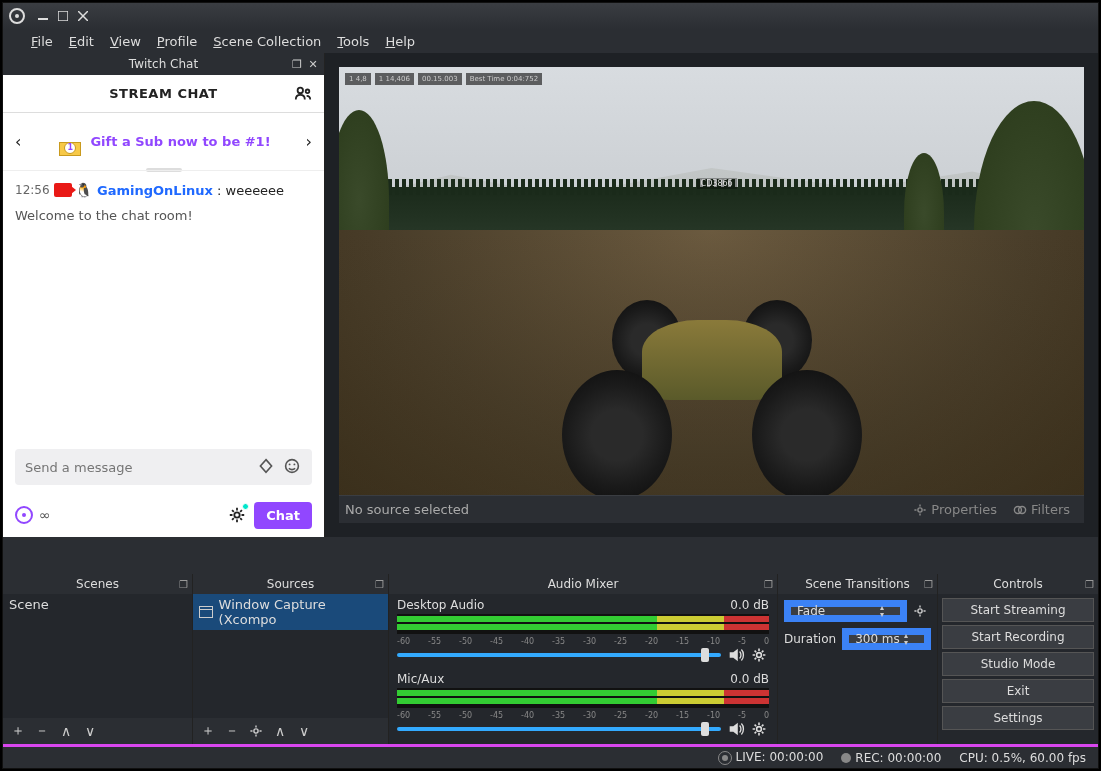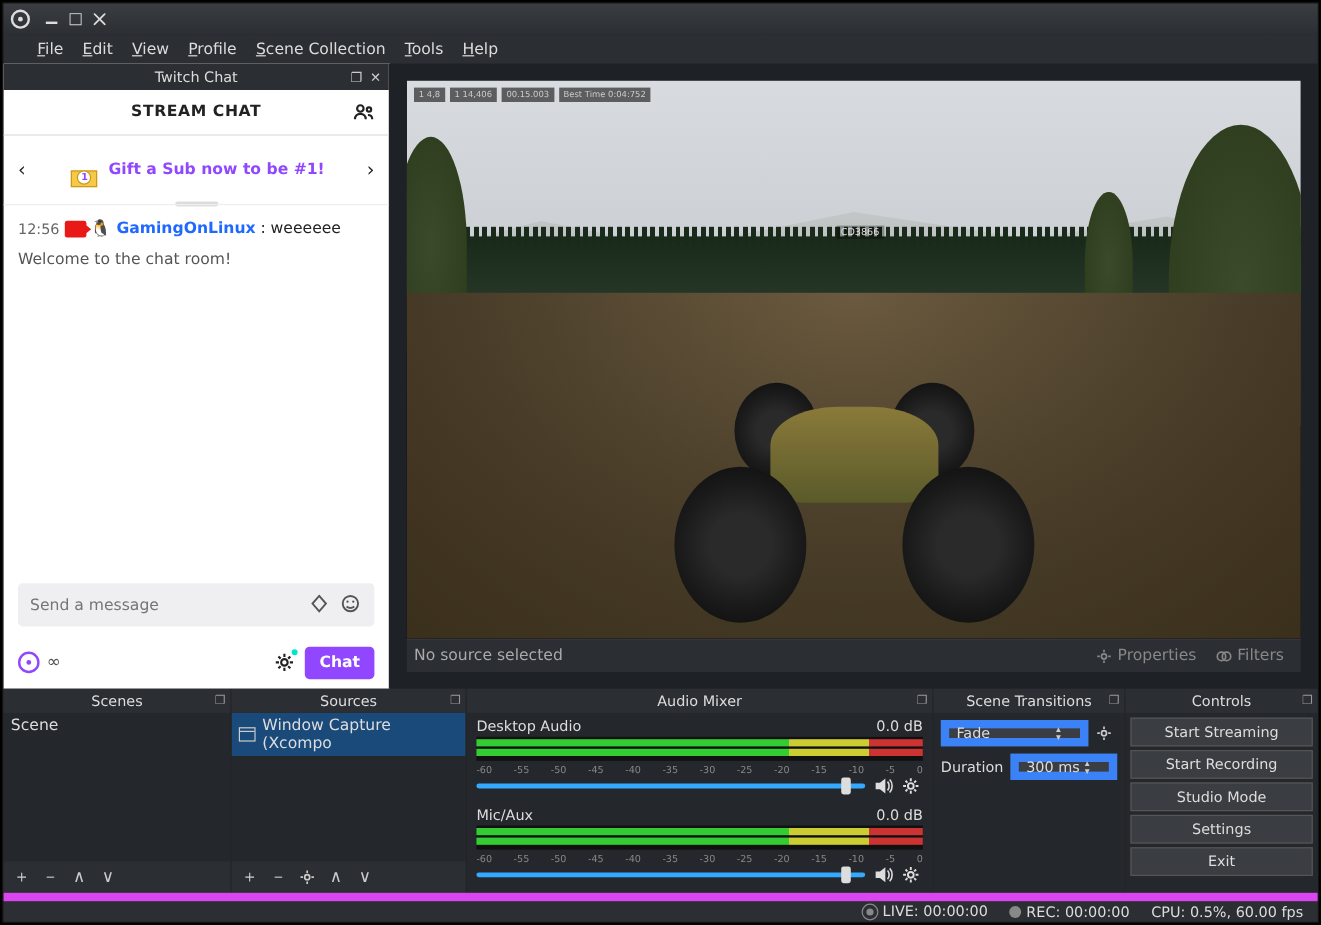--- a/index.html
+++ b/index.html
@@ -68,21 +68,21 @@
 .wheel.rr { width: 110px; height: 130px; right: -20px; bottom: -10px; }
 .wheel.fl { width: 70px; height: 80px; left: 30px; top: 10px; }
 .wheel.fr { width: 70px; height: 80px; right: 30px; top: 10px; }
 .chassis { position: absolute; left: 60px; top: 30px; width: 140px; height: 80px; background: linear-gradient(to bottom, #8a7a3a, #5a5a2a); border-radius: 40% 40% 20% 20%; }
 .hud-overlay { position: absolute; top: 6px; left: 6px; display: flex; gap: 4px; }
 .hud-box { background: rgba(40,40,40,0.7); color: #ccc; font-size: 7px; padding: 2px 4px; }
 .nametag { position: absolute; top: 26%; left: 48%; font-size: 8px; color: #ddd; background: rgba(0,0,0,0.3); padding: 1px 4px; }
 .source-toolbar { height: 28px; background: #2b2e33; display: flex; align-items: center; color: #aaa; font-size: 13px; padding: 0 6px; border-top: 1px solid #3a3d42; }
 .source-toolbar .label { flex: 1; }
 .source-toolbar .tbtn { display: flex; align-items: center; gap: 4px; padding: 2px 8px; cursor: pointer; color: #888; }
-.lower { height: 170px; display: flex; background: #2b2e33; }
+.lower { height: 170px; display: flex; background: #2b2e33; margin-top: 37px; }
 .panel { display: flex; flex-direction: column; border-right: 1px solid #222; }
 .panel-header { height: 20px; background: #2b2e33; color: #ddd; font-size: 12px; display: flex; align-items: center; justify-content: center; position: relative; }
 .panel-header .dockico { position: absolute; right: 4px; font-size: 10px; color: #999; cursor: pointer; }
 .panel-body { flex: 1; background: #24272c; color: #ddd; font-size: 13px; overflow: hidden; }
 .panel-footer { height: 26px; background: #2b2e33; display: flex; align-items: center; padding: 0 6px; gap: 6px; }
 .panel-footer .fbtn { width: 18px; height: 18px; color: #ccc; cursor: pointer; display: flex; align-items: center; justify-content: center; font-size: 14px; }
 .scenes { width: 190px; }
 .sources { width: 196px; }
 .list-item { padding: 3px 6px; display: flex; align-items: center; gap: 6px; }
 .list-item.sel { background: #1a4a7a; }
@@ -101,21 +101,21 @@
 .slider-thumb { position: absolute; right: 12px; top: -5px; width: 8px; height: 14px; background: #ddd; border-radius: 2px; }
 .spk-icon, .gear-icon { color: #ddd; cursor: pointer; width: 18px; }
 .transitions { width: 160px; }
 .trans-body { padding: 6px; font-size: 12px; color: #ddd; }
 .trans-row { display: flex; align-items: center; gap: 6px; margin-bottom: 6px; }
 .combo { flex: 1; background: #3a3d42; border: 7px solid #3b82f6; padding: 2px 6px; height: 22px; display: flex; align-items: center; justify-content: space-between; color: #ddd; font-size: 12px; }
 .spin-arrows { width: 14px; display: flex; flex-direction: column; line-height: 7px; font-size: 8px; color: #ccc; }
 .controls { width: 160px; border-right: none; }
 .controls-body { padding: 4px; display: flex; flex-direction: column; gap: 3px; }
 .ctrl-btn { background: #3a3d42; border: 1px solid #555; color: #ddd; font-size: 12px; padding: 4px; cursor: pointer; text-align: center; }
-.statusbar { height: 24px; background: #2b2e33; color: #ddd; font-size: 12px; display: flex; align-items: center; justify-content: flex-end; padding: 0 12px; gap: 18px; border-top: 7px solid #d946ef; }
+.statusbar { height: 24px; background: #2b2e33; color: #ddd; font-size: 12px; display: flex; align-items: center; justify-content: flex-end; padding: 0 12px; gap: 18px; border-top: 3px solid #d946ef; }
 .statusbar .live-icon { display: inline-block; width: 14px; height: 14px; border: 1px solid #888; border-radius: 50%; position: relative; margin-right: 4px; vertical-align: middle; }
 .statusbar .live-icon::after { content: ''; position: absolute; inset: 3px; border-radius: 50%; background: #888; }
 .statusbar .rec-dot { display: inline-block; width: 10px; height: 10px; background: #888; border-radius: 50%; margin-right: 4px; vertical-align: middle; }
 svg { display: block; }
 </style>
 </head>
 <body>
 
 <div class="window">
   <div class="titlebar">
@@ -436,22 +436,22 @@
       </div>
       <div class="panel controls">
         <div class="panel-header">
             <span>Controls</span>
             <span class="dockico">❐</span>
           </div>
         <div class="panel-body controls-body" id="controls-body">
             <div class="ctrl-btn">Start Streaming</div>
             <div class="ctrl-btn">Start Recording</div>
             <div class="ctrl-btn">Studio Mode</div>
+            <div class="ctrl-btn">Exit</div>
             <div class="ctrl-btn">Settings</div>
-            <div class="ctrl-btn">Exit</div>
           </div>
       </div>
     </div>
   </div>
   <div class="statusbar">
     <span><span class="live-icon"></span><span>LIVE: 00:00:00</span></span>
     <span><span class="rec-dot"></span><span>REC: 00:00:00</span></span>
     <span>CPU: 0.5%, 60.00 fps</span>
   </div>
 </div>

